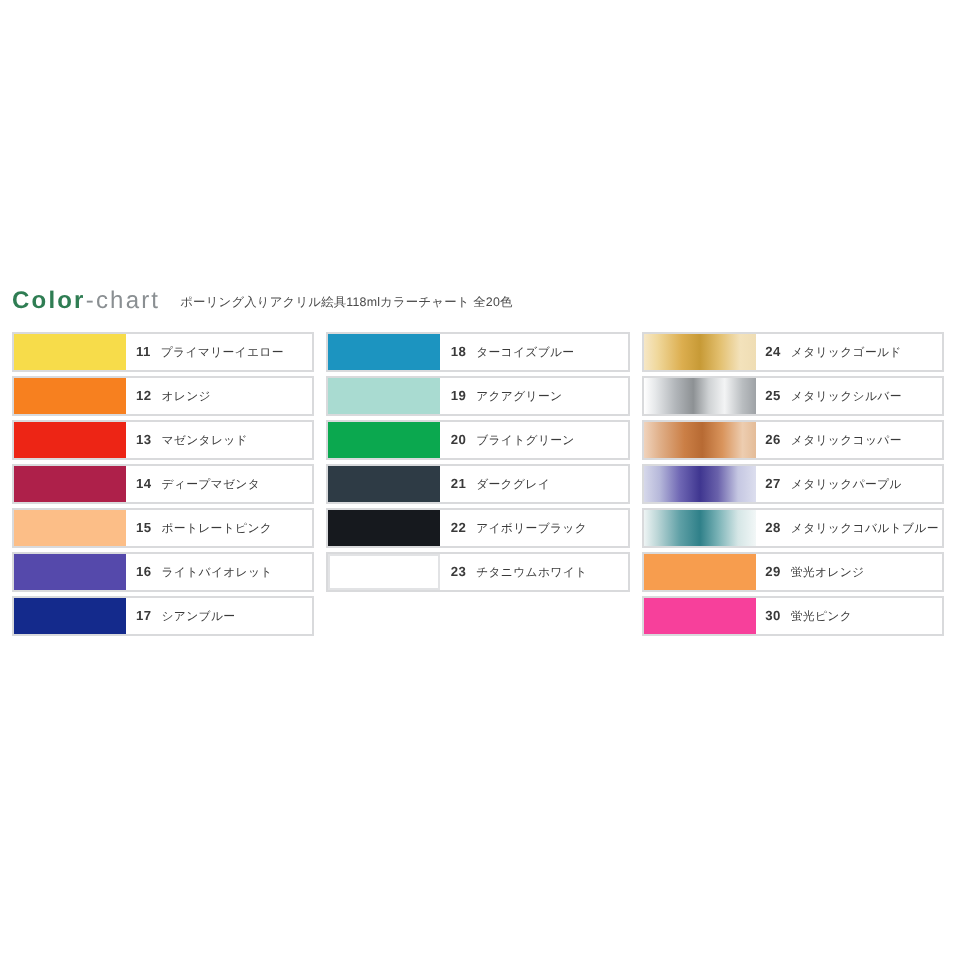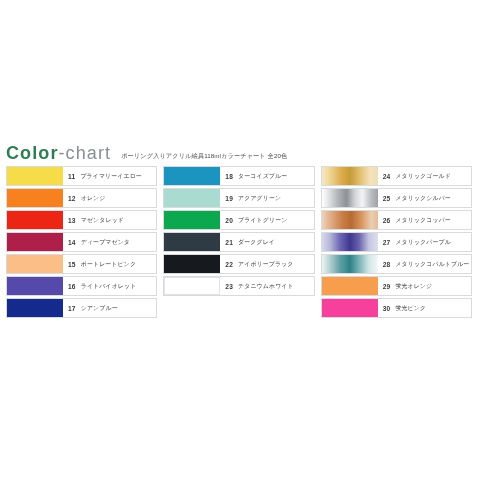--- a/index.html
+++ b/index.html
@@ -23,21 +23,21 @@
   
   .header {
     position: absolute;
     left: 6px;
     top: 143px;
     display: flex;
     align-items: baseline;
     white-space: nowrap;
   }
   .title {
-    font-size: 18px;
+    font-size: 12px;
     font-weight: 700;
     letter-spacing: 1.1px;
     color: #2f7d53;
   }
   .title .suffix {
     color: #8a8f92;
     font-weight: 400;
     letter-spacing: 1.1px;
   }
   .subtitle {

